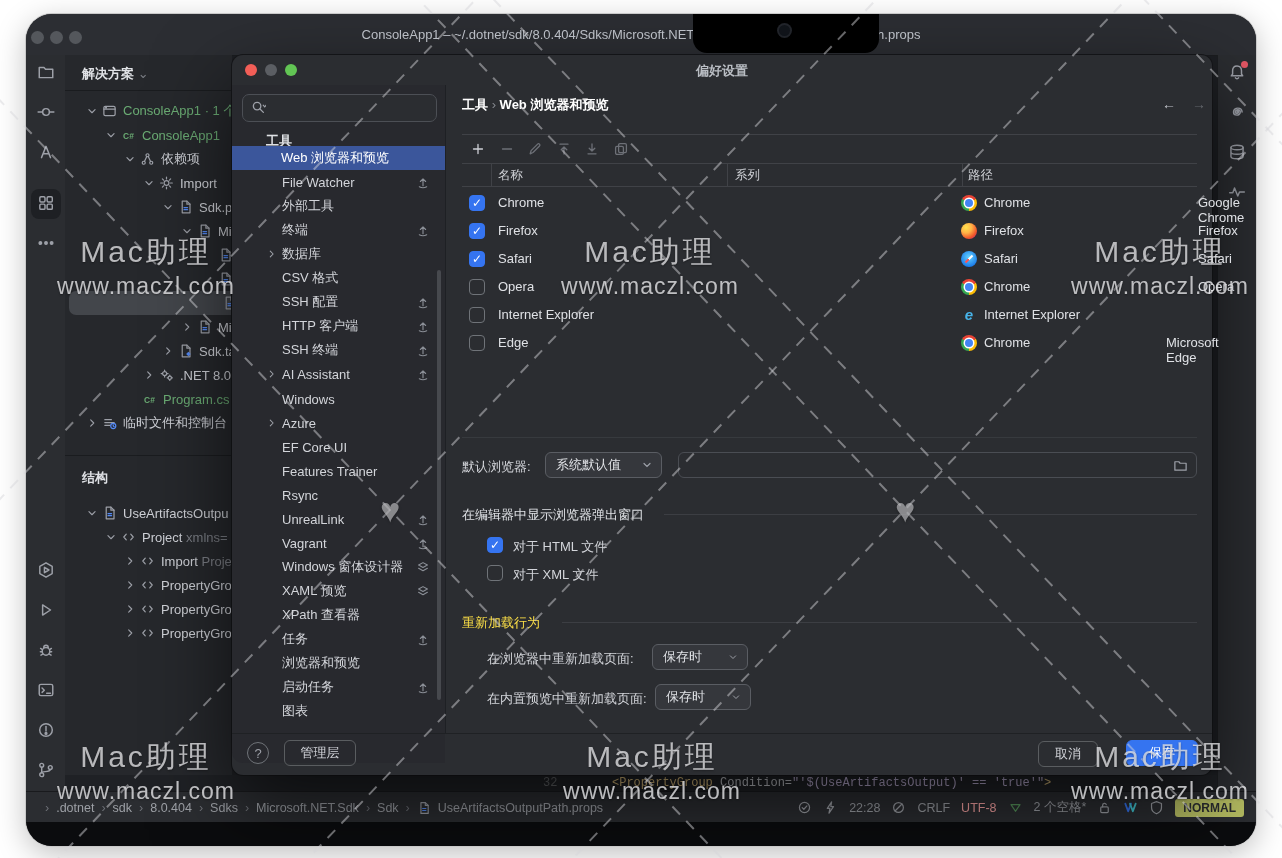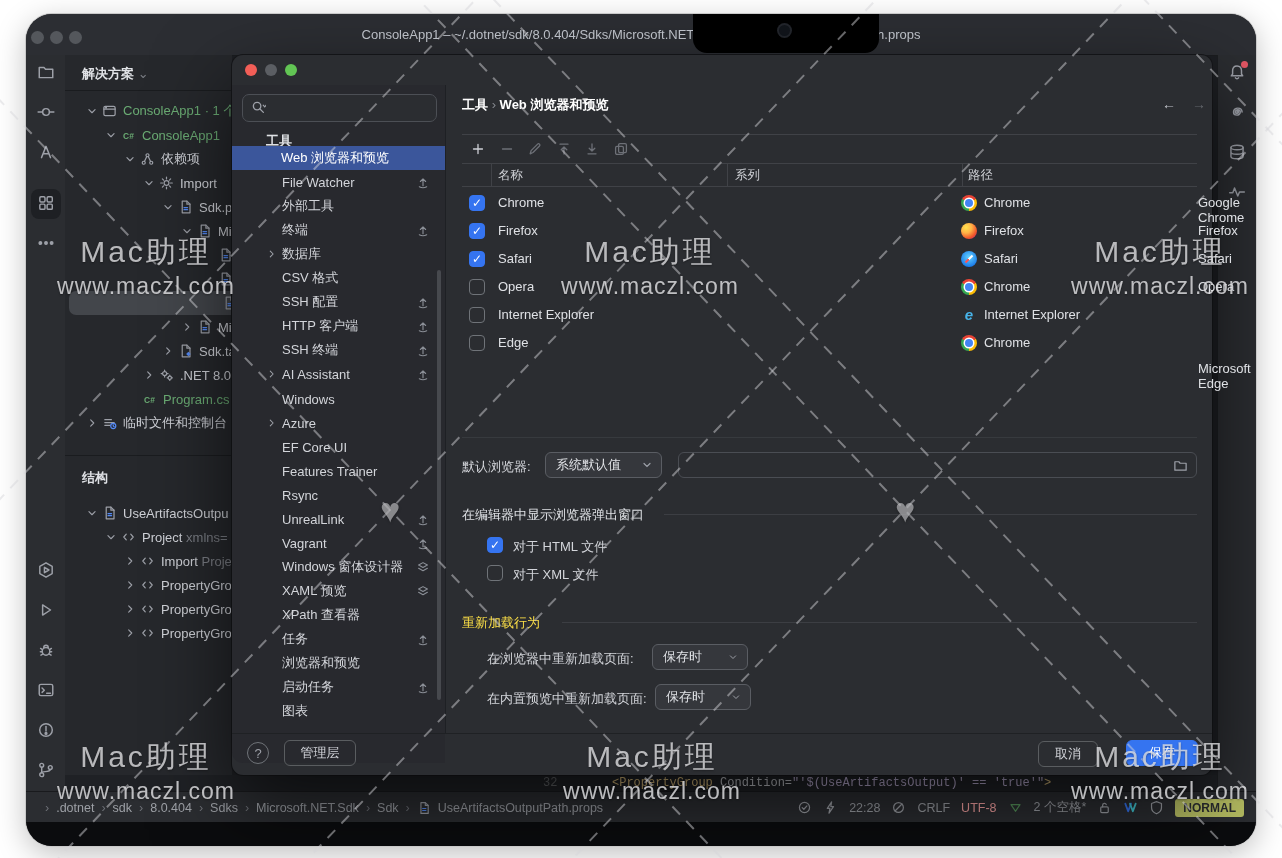--- a/index.html
+++ b/index.html
@@ -496,20 +496,21 @@
               </svg>
             </span>
             <span class="el " style="left:96px">PropertyGro</span>
           </div>
         </div>
 
       <div class="abs" id="dialog">
         <div class="dlg-dot" style="left:13px;background:#f25e57;"></div>
         <div class="dlg-dot" style="left:33px;background:#5b5e63;"></div>
         <div class="dlg-dot" style="left:53px;background:#62c554;"></div>
+        <div id="dlg-title">偏好设置</div>
 
         <div id="dlg-left"></div>
         <div id="dlg-vdiv"></div>
 
         <div id="dlg-search">
           <span class="abs" style="left:8px;top:5px;width:15px;height:15px;color:#9da0a8;">
             <svg viewBox="0 0 16 16" fill="none" stroke="currentColor" stroke-width="1.4" stroke-linecap="round">
                 <circle cx="6.5" cy="6.5" r="4"></circle>
                 <path d="M9.6 9.6l3.6 3.6"></path>
                 <path d="M13 5.5l1.6 1.8 1.6-1.8" stroke-width="1.2"></path>
@@ -765,21 +766,21 @@
     <span style="position:absolute;left:36px;top:6px;">Internet Explorer</span>
     <span class="fam-ic fam-ie" style="left:499px;top:6px;">e</span>
     <span style="position:absolute;left:522px;top:6px;">Internet Explorer</span>
     <span style="position:absolute;left:736px;top:6px;"></span>
   </div>
             <div class="brow" style="left:230px;top:274px;width:735px;">
     <span class="cb " style="left:7px;top:6px;"></span>
     <span style="position:absolute;left:36px;top:6px;">Edge</span>
     <span class="fam-ic fam-chrome" style="left:499px;top:6px;"></span>
     <span style="position:absolute;left:522px;top:6px;">Chrome</span>
-    <span style="position:absolute;left:736px;top:6px;margin-top:26px;">Microsoft Edge</span>
+    <span style="position:absolute;left:704px;top:6px;">Microsoft Edge</span>
   </div>
           </div>
 
         <div class="ctl-label" style="left:230px;top:403px;">默认浏览器:</div>
         <div class="combo" style="left:313px;top:397px;width:117px;">
           <span>系统默认值</span>
           <span class="cv">
               <svg viewBox="0 0 16 16" fill="none" stroke="currentColor" stroke-width="1.6" stroke-linecap="round">
                 <path d="M4 6l4 4 4-4"></path>
               </svg>

